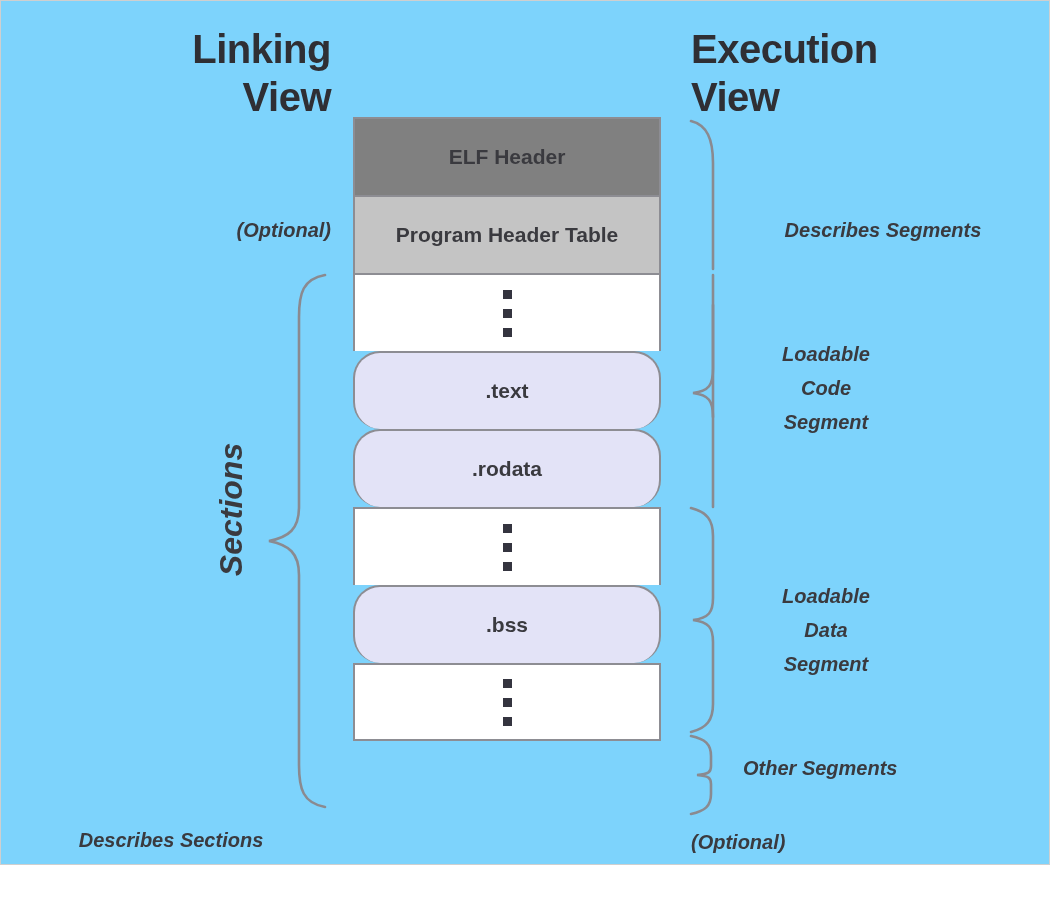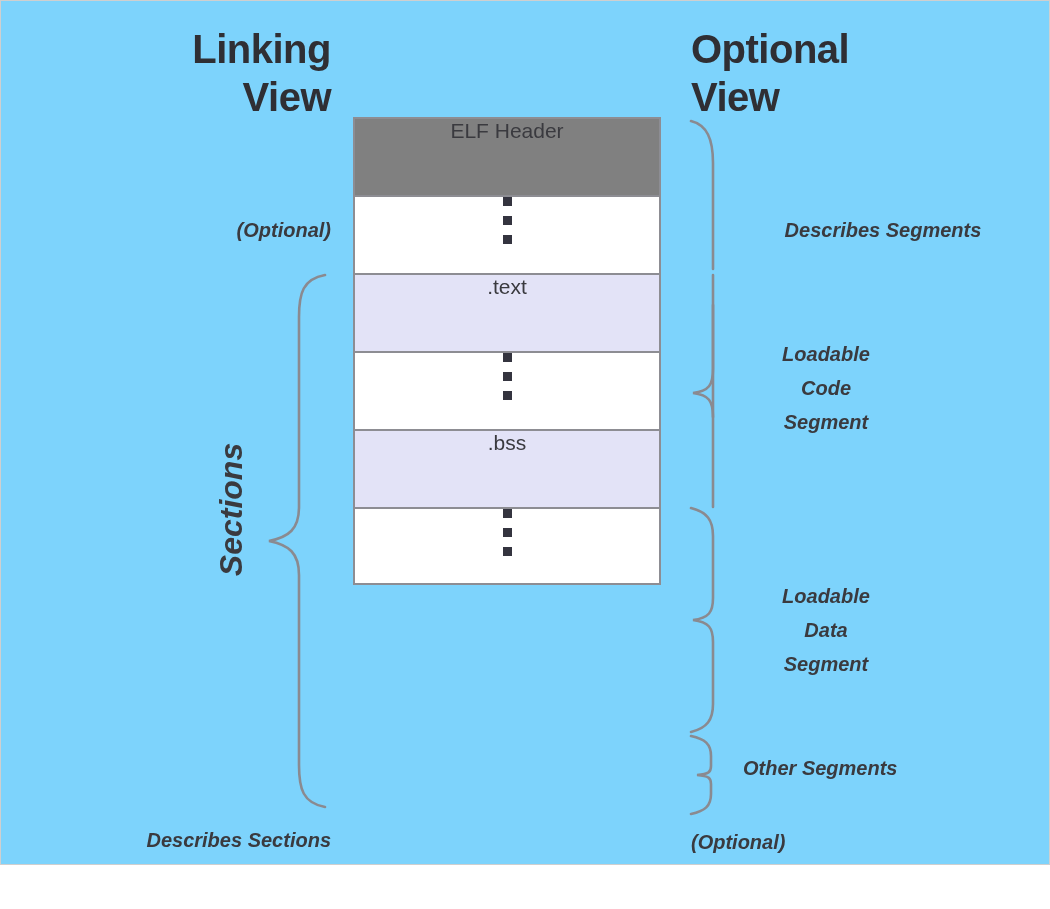--- a/index.html
+++ b/index.html
@@ -85,21 +85,21 @@
   #optional-right {
     left: 690px;
     top: 824px;
     width: 320px;
     text-align: left;
   }
   #describes-sections {
     left: 10px;
     top: 822px;
     width: 320px;
-    text-align: right;
+    text-align: center;
   }
 
   
   #sections-label {
     position: absolute;
     left: 130px;
     top: 490px;
     width: 200px;
     text-align: center;
     font-weight: bold;
@@ -117,33 +117,33 @@
     top: 116px;
     width: 308px;
   }
   .elf-row {
     position: relative;
     box-sizing: border-box;
     border: 2px solid #8d8d93;
     border-bottom-width: 0;
     height: 78px;
     display: flex;
-    align-items: flex-start;
+    align-items: center;
     justify-content: center;
-    font-weight: normal;
+    font-weight: bold;
     font-size: 21px;
     color: #3a3a3f;
     background: #ffffff;
   }
   .elf-row:last-child {
     border-bottom-width: 2px;
   }
   .elf-row.header-dark   { background: #808080; }
   .elf-row.header-light  { background: #c4c4c4; }
-  .elf-row.section-fill  { background: #e3e3f7; }
+  .elf-row.section-fill  { background: #e3e3f7; border-radius: 27px; }
   .elf-row.blank-fill    { background: #ffffff; }
 
   .elf-row .row-text { pointer-events: none; }
 
   
   .vdots {
     display: flex;
     flex-direction: column;
     align-items: center;
     justify-content: center;
@@ -177,21 +177,21 @@
 <body>
 
 <div id="canvas">
 
   <div class="view-title" id="linking-view-title">
     <div>Linking</div>
     <div>View</div>
   </div>
 
   <div class="view-title" id="execution-view-title">
-    <div>Optional</div>
+    <div>Execution</div>
     <div>View</div>
   </div>
 
   <div class="annot" id="optional-left">(Optional)</div>
   <div id="sections-label">Sections</div>
   <div class="annot" id="describes-sections">Describes Sections</div>
 
   <div class="annot" id="describes-segments">Describes Segments</div>
 
   <div class="annot" id="loadable-code-segment">
@@ -227,30 +227,36 @@
   </svg>
 
   <svg class="brace-svg" id="brace-other" width="46" height="82" viewBox="0 0 46 82">
     <path d="M4 2 C 18 5, 24 10, 24 22 L 24 32 C 24 38, 22 40, 10 41 C 22 42, 24 44, 24 50 L 24 60 C 24 72, 18 77, 4 80"></path>
   </svg>
 
   <div id="elf-column">
       <div class="elf-row header-dark">
         <span class="row-text">ELF Header</span>
       </div>
+      <div class="elf-row header-light">
+        <span class="row-text">Program Header Table</span>
+      </div>
       <div class="elf-row blank-fill">
         <span class="vdots">
           <i></i>
           <i></i>
           <i></i>
         </span>
       </div>
       <div class="elf-row section-fill">
         <span class="row-text">.text</span>
       </div>
+      <div class="elf-row section-fill">
+        <span class="row-text">.rodata</span>
+      </div>
       <div class="elf-row blank-fill">
         <span class="vdots">
           <i></i>
           <i></i>
           <i></i>
         </span>
       </div>
       <div class="elf-row section-fill">
         <span class="row-text">.bss</span>
       </div>

